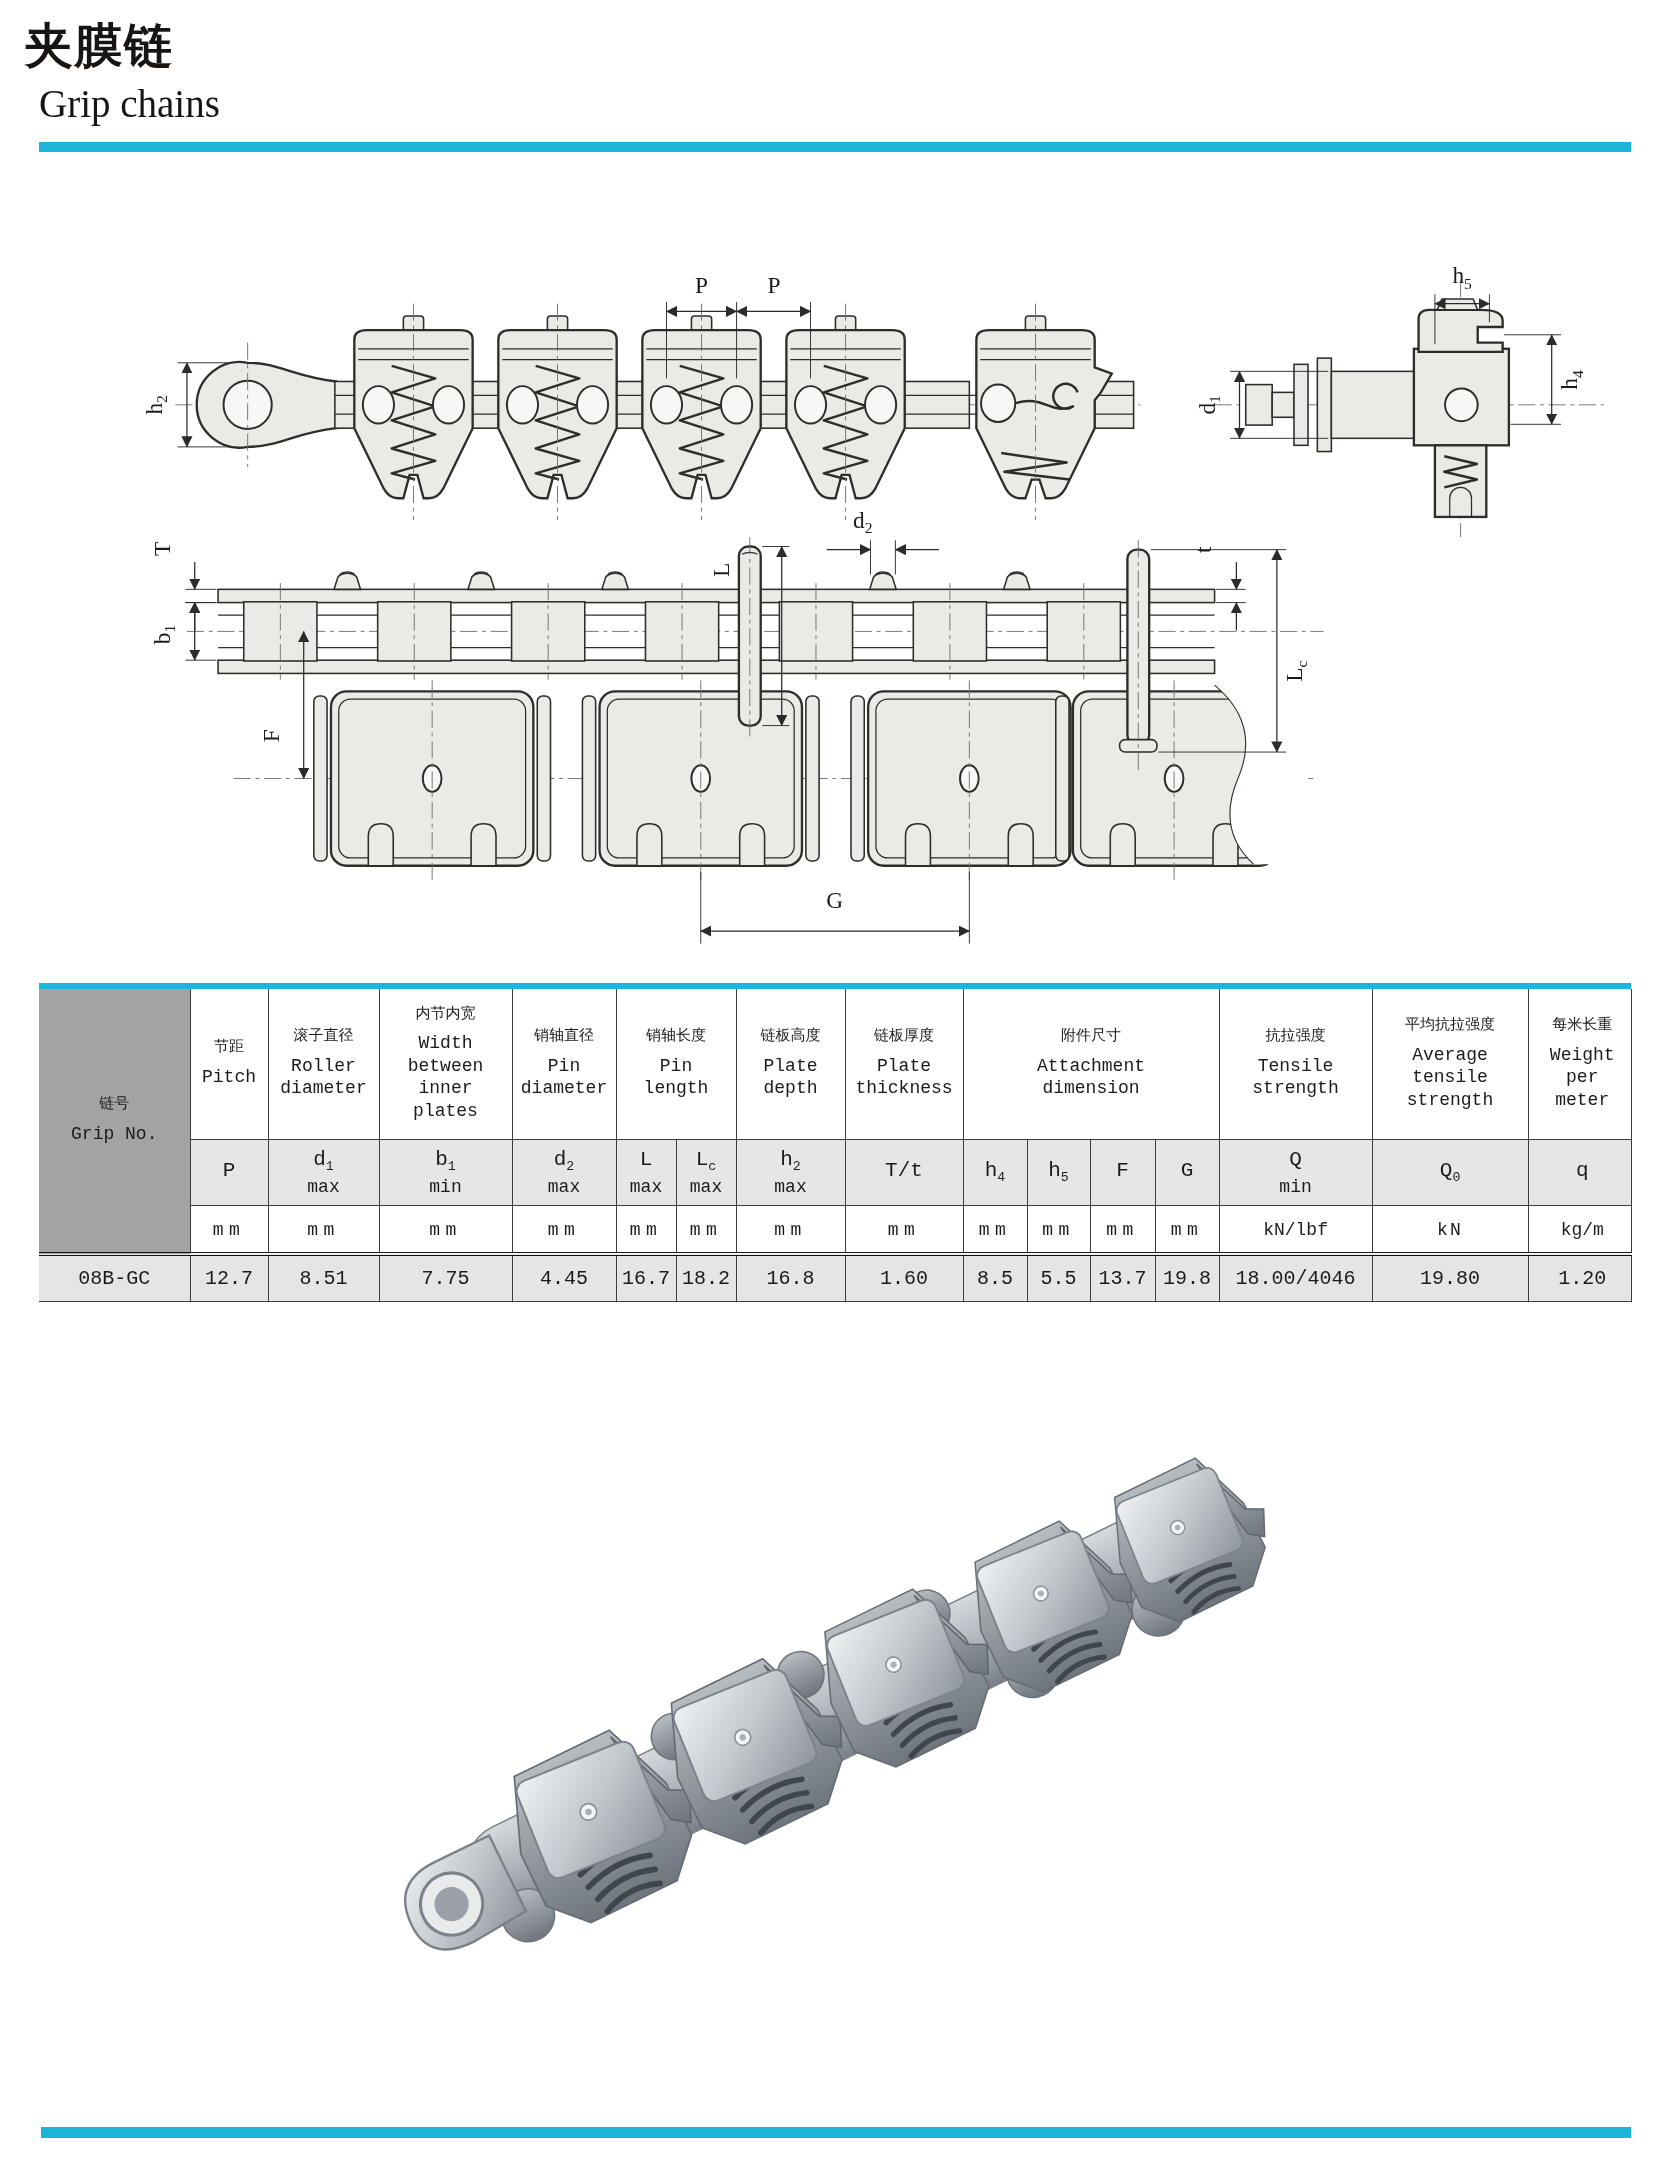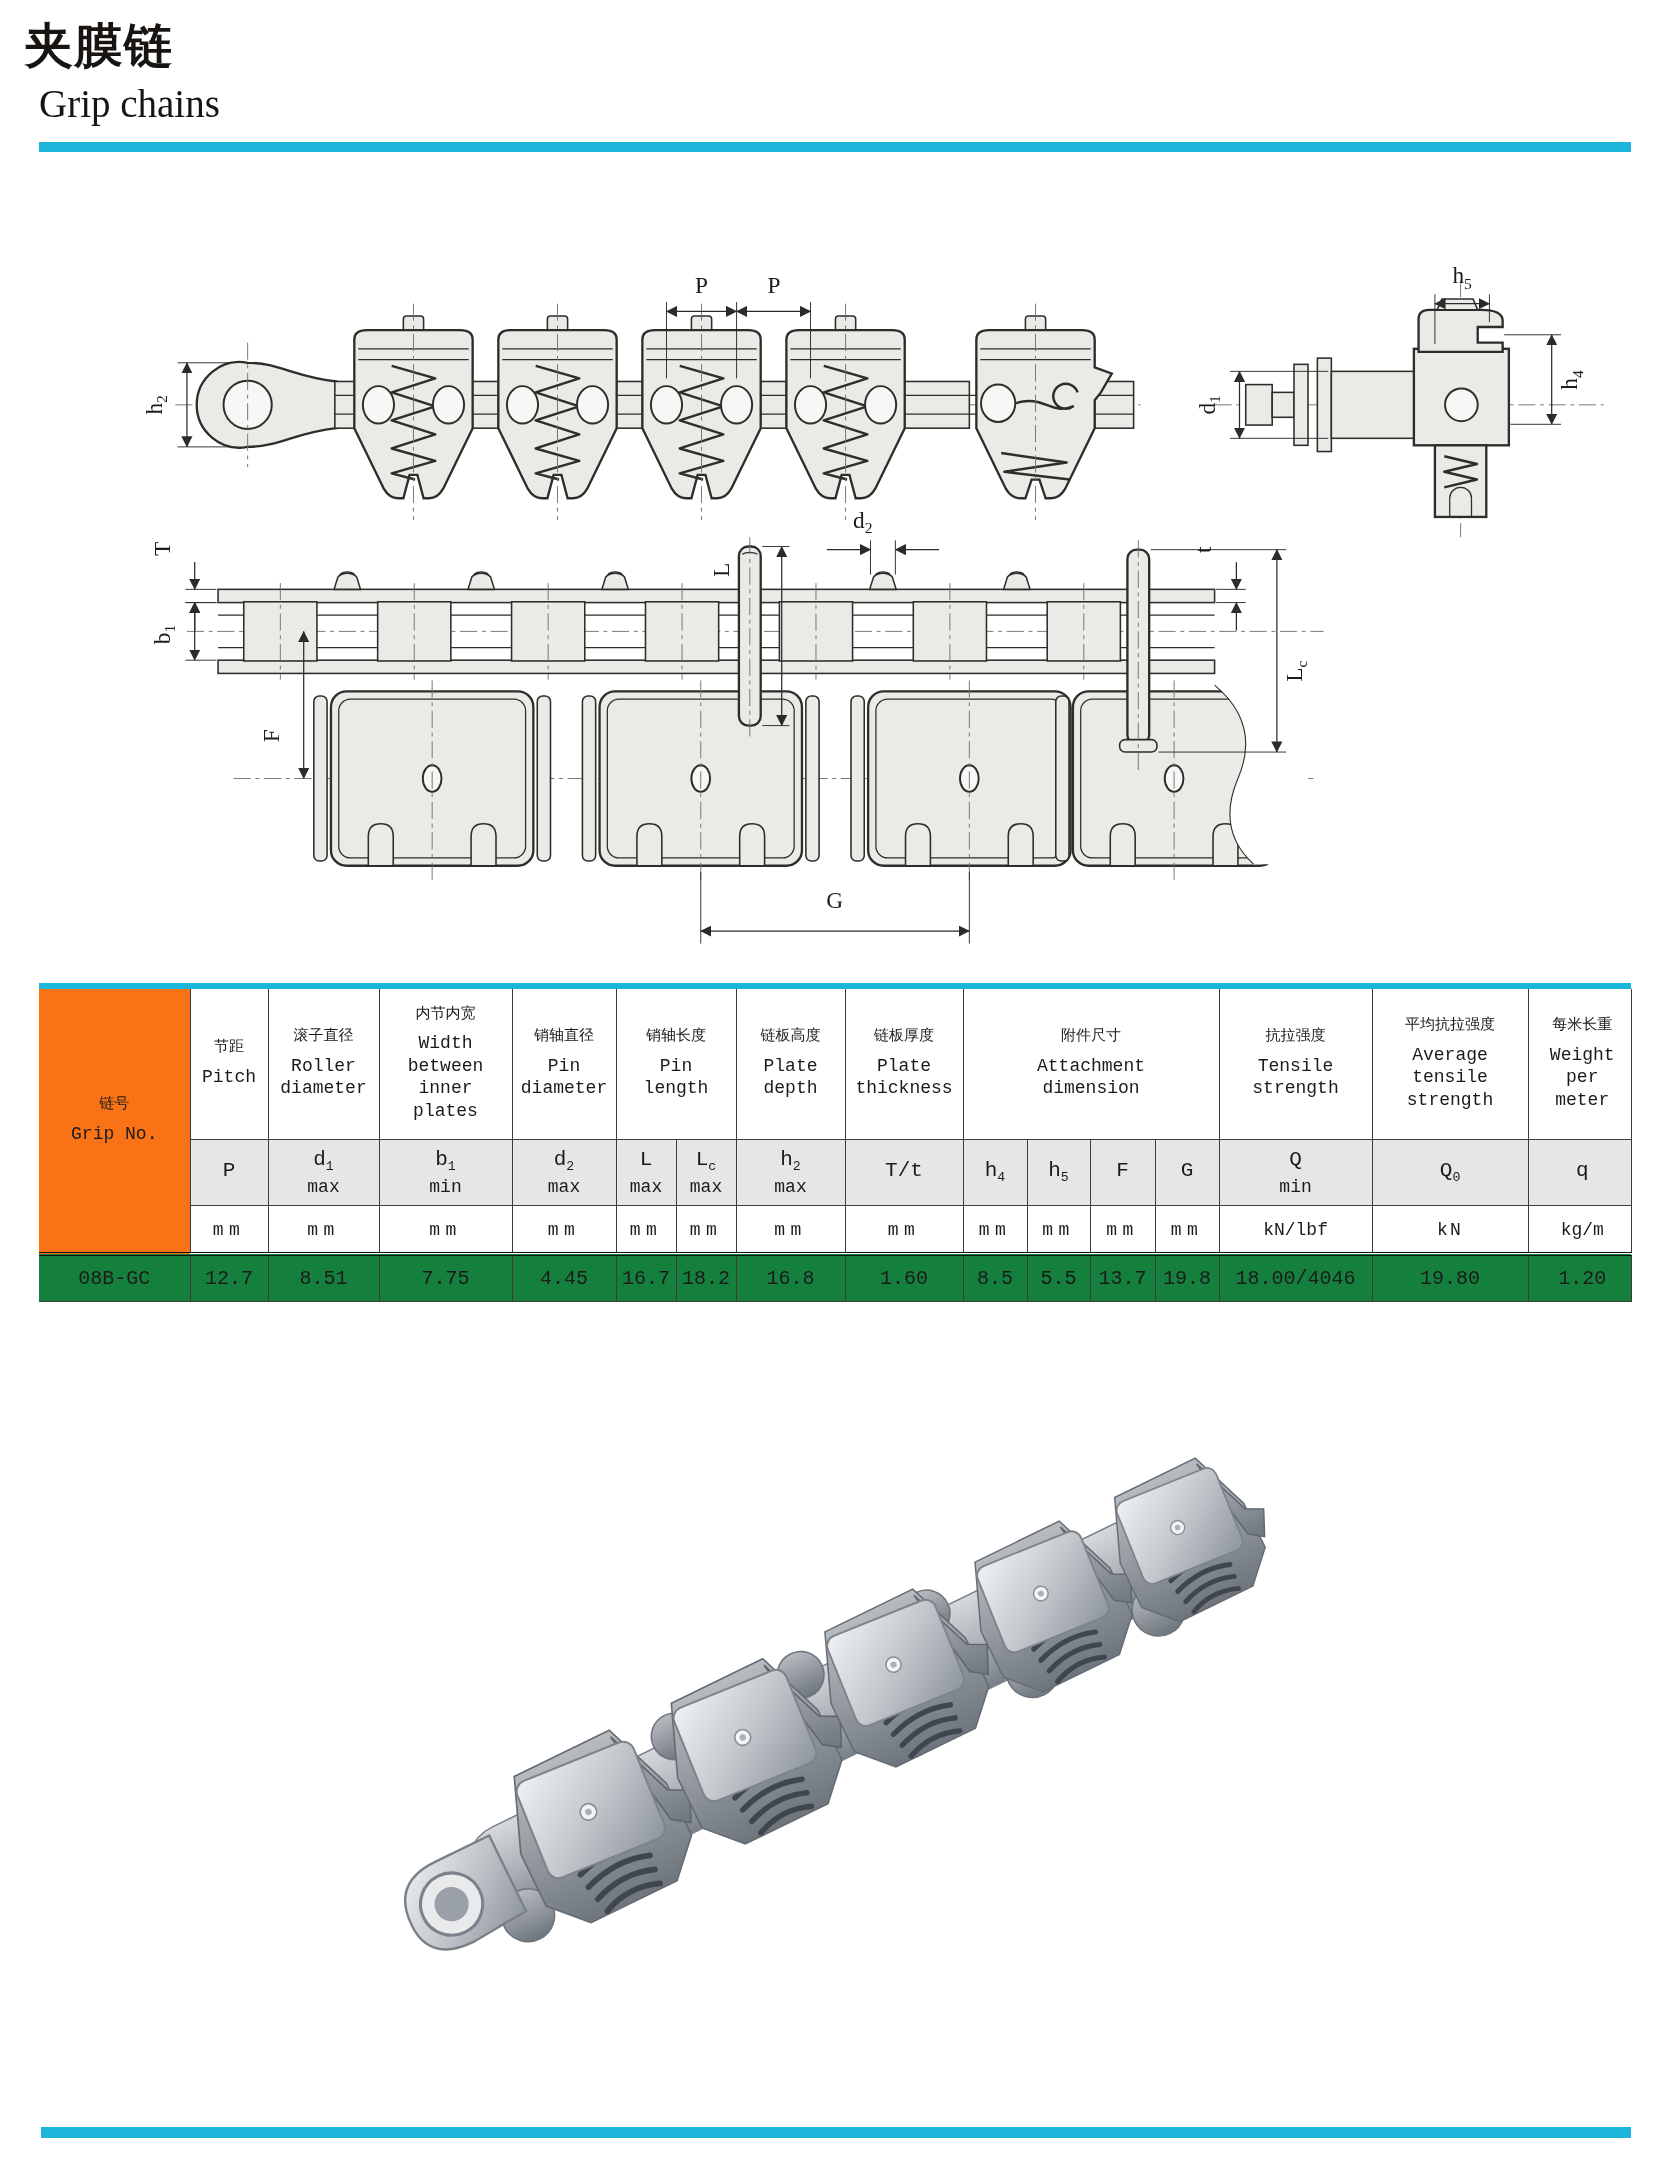--- a/index.html
+++ b/index.html
@@ -14,22 +14,22 @@
   .cyanbar{background:#1eb5da;}
   
   #spec-table{position:absolute;left:39px;top:989px;width:1592px;border-collapse:collapse;table-layout:fixed;}
   #spec-table td{border:0.8px solid #3c3c3c;text-align:center;vertical-align:middle;padding:0 1.6px;
                  font-size:20px;line-height:1.25;}
   #spec-table td.nol{border-left:none;}
   #spec-table td.nor{border-right:0.8px solid #3c3c3c;padding-left:7px;}
   #spec-table tr.r1 td{border-top:none;height:150px;}
   #spec-table tr.r2 td{height:65px;background:#e6e6e5;}
   #spec-table tr.r3 td{height:46px;background:#fff;margin-left:28px;}
-  #spec-table tr.r4 td{height:45px;background:#15803d;border-top:4.7px double #111;}
-  #spec-table td.chaincell{background:#f97316;}
+  #spec-table tr.r4 td{height:45px;background:#e5e5e5;border-top:4.7px double #111;}
+  #spec-table td.chaincell{background:#a3a3a3;}
   .cn{font-size:15px;margin-bottom:7.8px;}
   .en{font-size:18px;white-space:pre-line;}
   .sym{font-size:21px;}
   .ssub{font-size:13.2px;vertical-align:sub;}
   .qual{font-size:18px;}
   .unit{font-size:18px;letter-spacing:5.5px;text-indent:5.5px;}
   .val{font-size:21px;}
   
   .part{fill:#eaeae7;stroke:#2e2d2a;stroke-width:3;}
   .partthin{fill:#eaeae7;stroke:#2e2d2a;stroke-width:2;}

